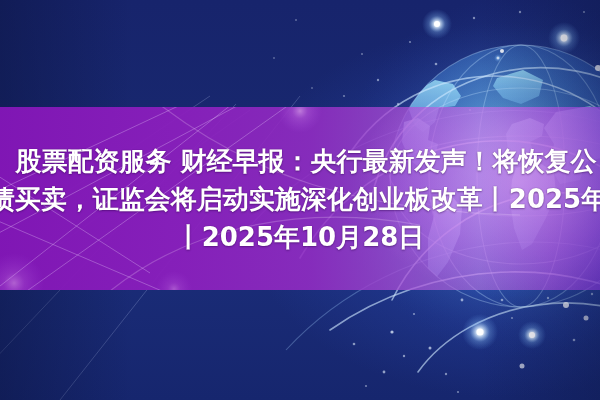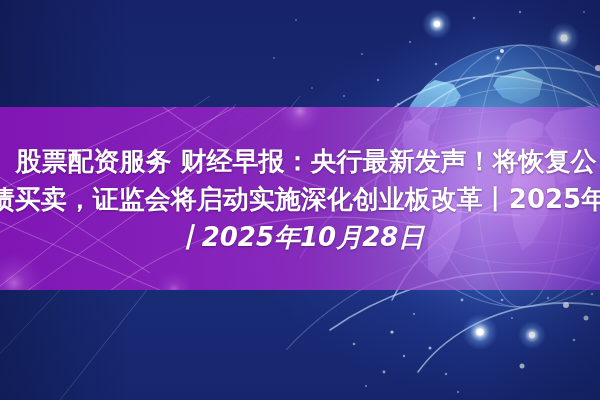--- a/index.html
+++ b/index.html
@@ -114,21 +114,21 @@
     font-size: 26px;
     line-height: 38px;
     letter-spacing: 0px;
     text-shadow:
       0 0 1px rgba(60,0,90,0.55),
       0 1px 2px rgba(40,0,70,0.40);
     font-family: "DejaVu Sans", "Liberation Sans", sans-serif;
   }
   .hl-line.l1 { margin-left: 12px; }
   .hl-line.l2 { margin-left: -4px; }
-  .hl-line.l3 { margin-left: 0; font-style: italic; }
+  .hl-line.l3 { margin-left: 0; }
 </style>
 </head>
 <body>
 
 <div id="banner">
 
   <div class="bg-base"></div>
 
   <div class="bg-art">
     <svg viewBox="0 0 600 400" xmlns="http://www.w3.org/2000/svg">

